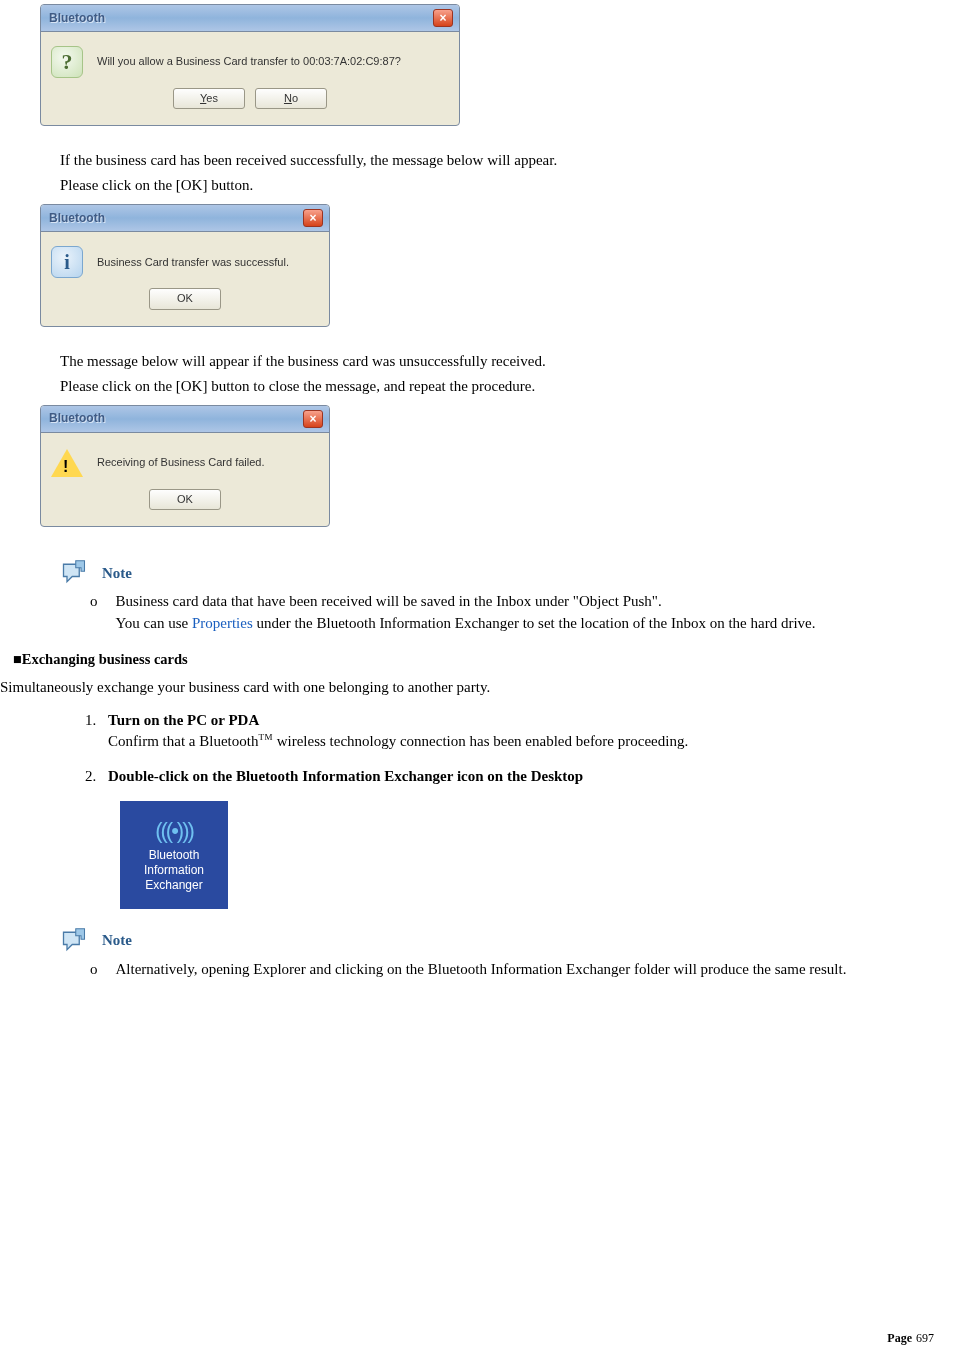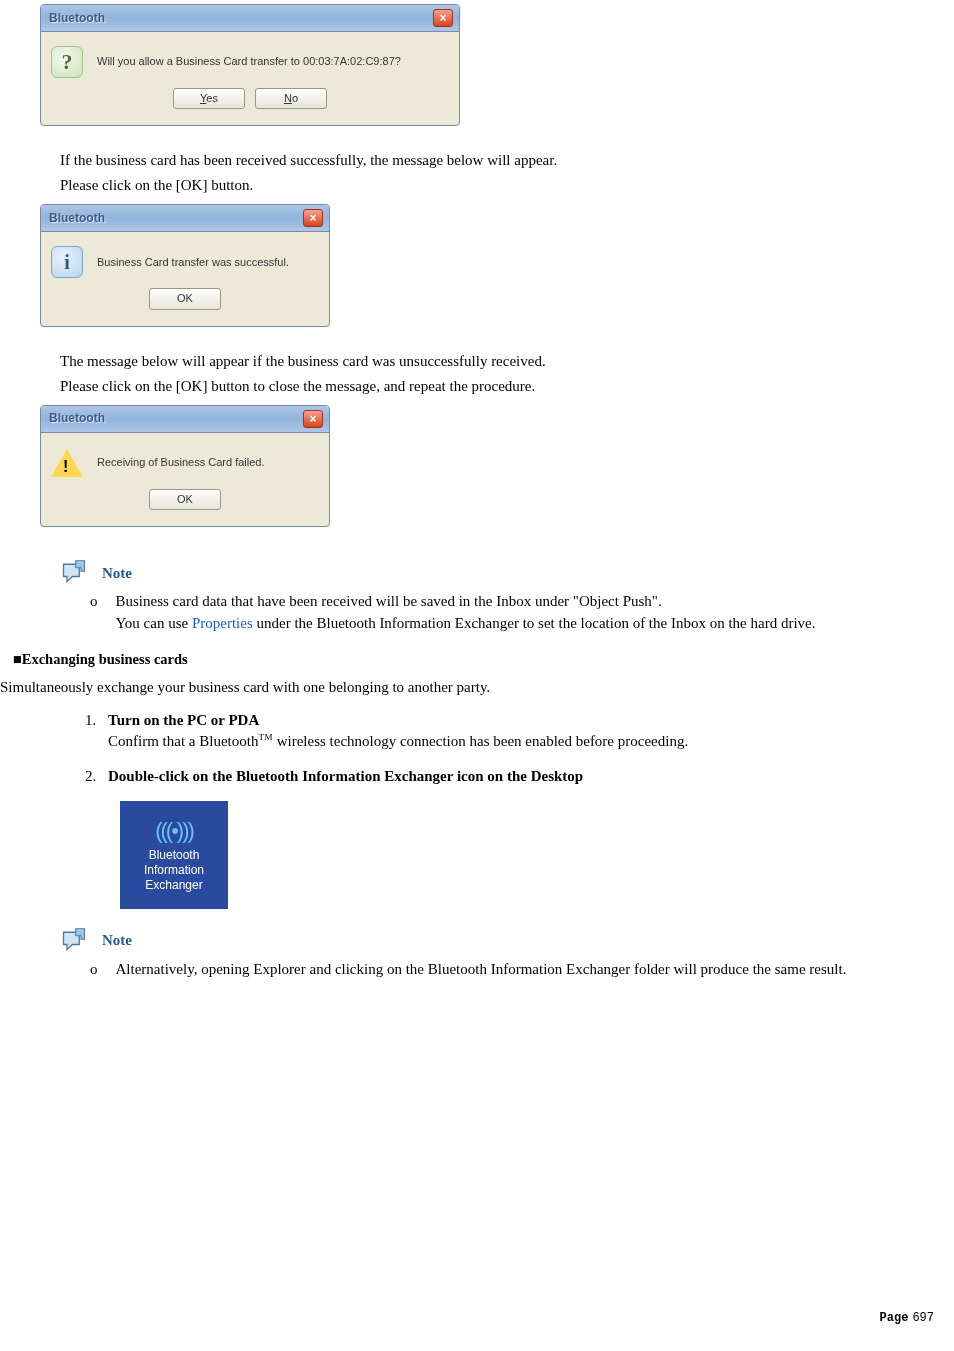--- a/index.html
+++ b/index.html
@@ -189,22 +189,22 @@
     .bt-glyph {
       color: #6fc0f0;
       font-size: 22px;
       margin-bottom: 4px;
       letter-spacing: -2px;
     }
 
     .page-num {
       position: absolute;
       right: 20px;
-      bottom: 24px;
-      font-family: Liberation Mono, monospace;
+      bottom: 4px;
+      font-family: Liberation Serif, serif;
       font-size: 12px;
       margin-left: 27px;
     }
     .page-num .pn-label { font-weight: bold; margin-right:4px;}
   </style>
 </head>
 <body>
 
 
 

